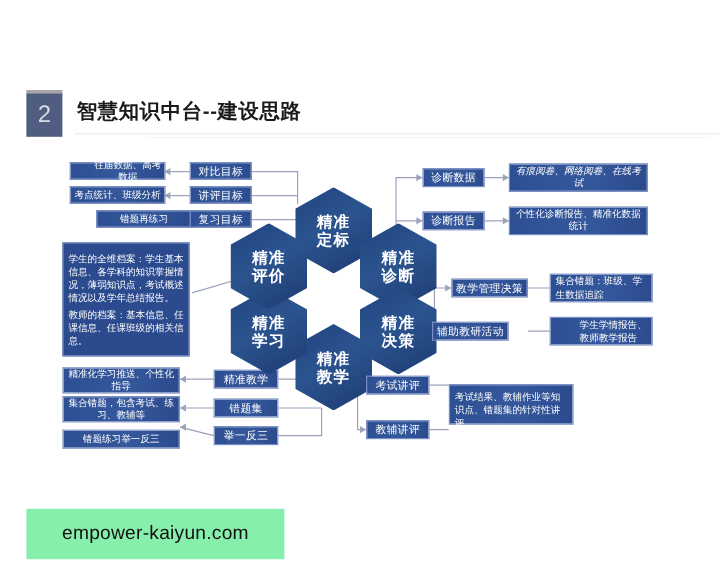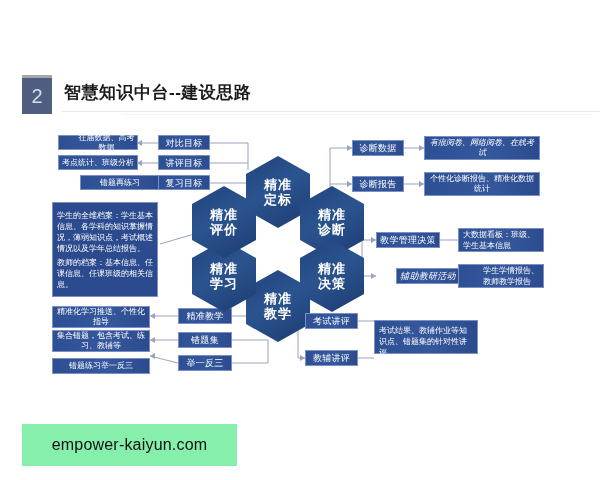--- a/index.html
+++ b/index.html
@@ -247,25 +247,25 @@
     <div class="box grad" style="left:424px;top:18px;width:116px;height:24px;font-style:italic;">
       <span>有痕阅卷、网络阅卷、在线考试</span>
     </div>
     <div class="box grad" style="left:424px;top:54px;width:116px;height:24px;">
       <span>个性化诊断报告、精准化数据统计</span>
     </div>
 
     <div class="box grad small" style="left:376px;top:114px;width:64px;height:16px;">
       <span>教学管理决策</span>
     </div>
-    <div class="box grad small" style="left:396px;top:150px;width:64px;height:16px;font-style:italic;">
+    <div class="box grad small" style="left:360px;top:150px;width:64px;height:16px;">
       <span>辅助教研活动</span>
     </div>
     <div class="box grad para" style="left:458px;top:110px;width:86px;height:24px;align-items:center;">
-      <span>大数据看板：班级、学生基本信息</span>
+      <span>集合错题：班级、学生数据追踪</span>
     </div>
     <div class="box grad para" style="left:458px;top:146px;width:86px;height:24px;align-items:center;padding-left:24px;">
       <span>学生学情报告、教师教学报告</span>
     </div>
 
     <div class="box grad small" style="left:305px;top:195px;width:53px;height:16px;">
       <span>考试讲评</span>
     </div>
     <div class="box grad small" style="left:305px;top:232px;width:53px;height:16px;">
       <span>教辅讲评</span>

